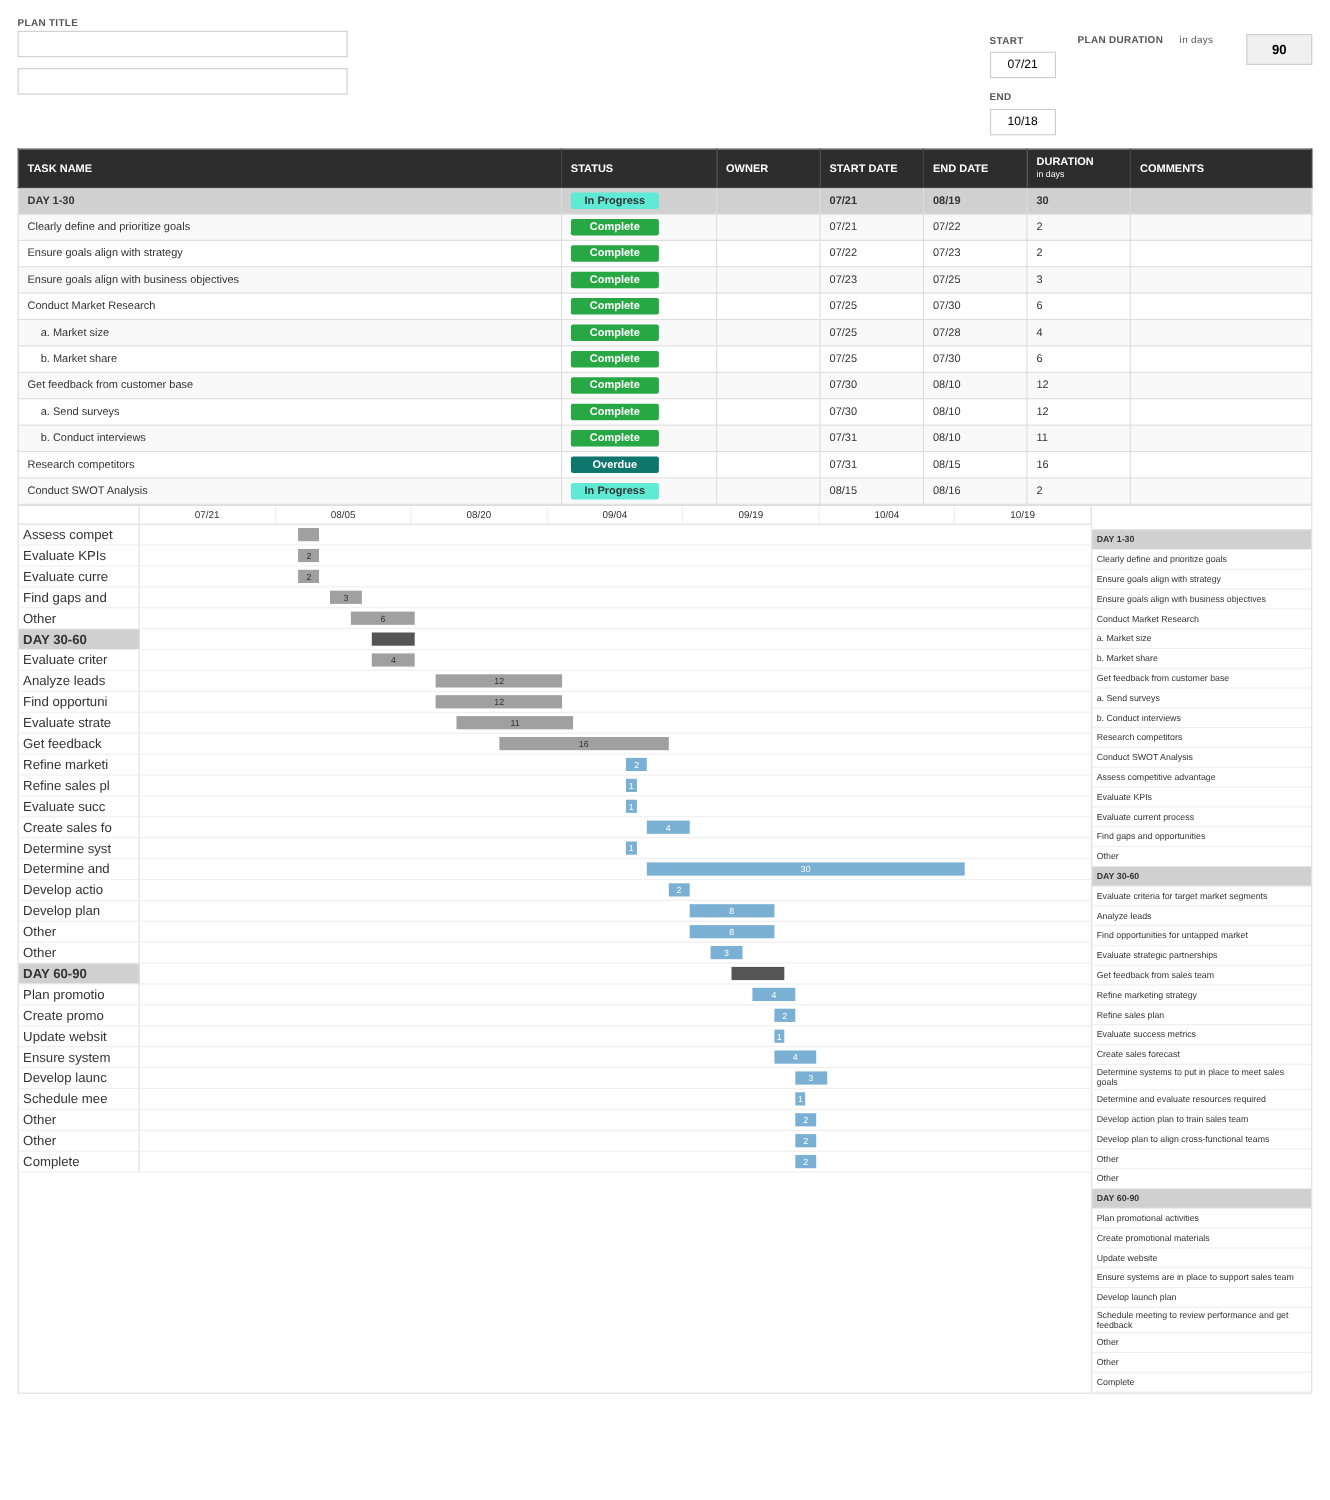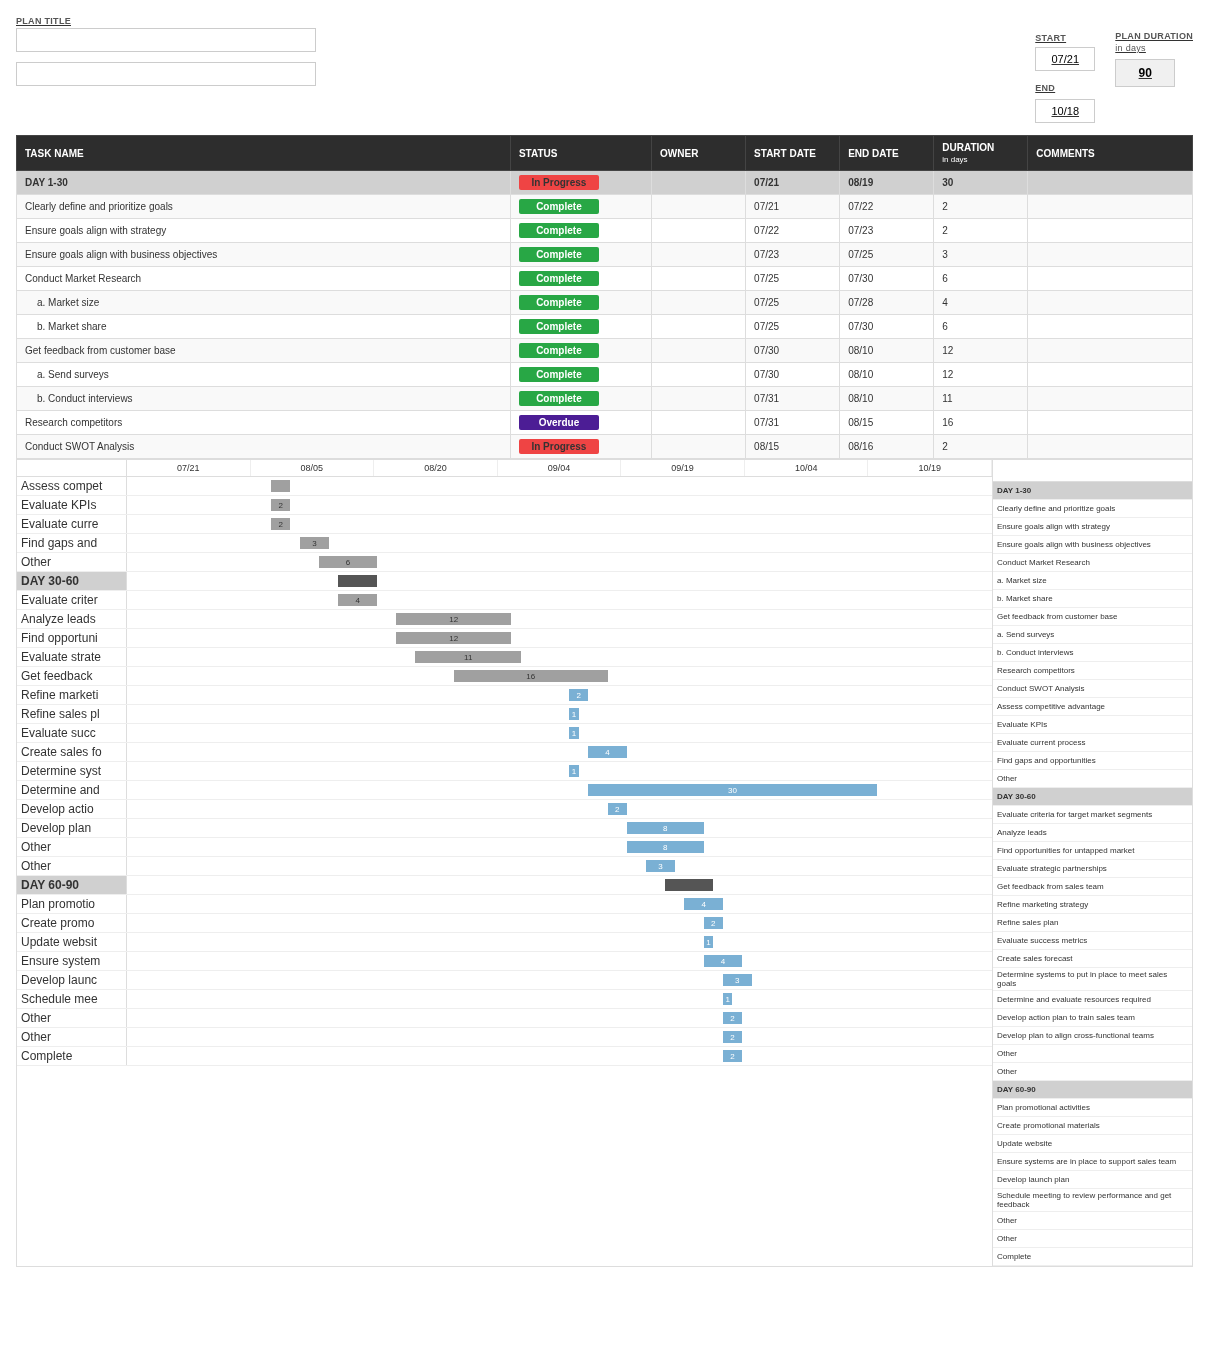--- a/index.html
+++ b/index.html
@@ -2,46 +2,46 @@
 <html><head>
   <meta charset="utf-8">
   <style>
     * { box-sizing: border-box; margin: 0; padding: 0; }
     body { font-family: Arial, sans-serif; font-size: 11px; background: #fff; color: #333; }
     
     .page { width: 1209px; min-height: 1364px; background: #fff; padding: 16px; }
     
     .main-title { font-size: 16px; font-weight: bold; color: #1a1a2e; margin-bottom: 14px; letter-spacing: 0.5px; }
     
-    .form-section { margin-bottom: 10px; text-decoration: underline; }
+    .form-section { margin-bottom: 10px; }
     .form-row { display: flex; gap: 40px; margin-bottom: 8px; }
     .form-group { display: flex; flex-direction: column; }
     .form-label { font-size: 9px; font-weight: bold; color: #555; margin-bottom: 2px; letter-spacing: 0.3px; }
     .form-input { border: 1px solid #ccc; padding: 4px 6px; font-size: 11px; background: #fff; width: 300px; height: 24px; }
     .form-input-small { border: 1px solid #ccc; padding: 4px 6px; font-size: 11px; background: #fff; width: 60px; height: 24px; text-align: center; }
     .form-input-plan { border: 1px solid #ccc; padding: 4px 6px; font-size: 12px; font-weight: bold; background: #fff; width: 60px; height: 28px; text-align: center; background-color: #f0f0f0; }
     .form-textarea { border: 1px solid #ccc; padding: 4px 6px; font-size: 11px; background: #f5f5f5; width: 580px; height: 50px; resize: none; margin-top: 4px; }
     
     .date-block { display: flex; flex-direction: column; gap: 4px; }
-    .plan-duration { display: flex; flex-direction: column; }
+    .plan-duration { display: flex; flex-direction: row; gap: 15px; }
     
     
     .task-table { width: 100%; border-collapse: collapse; margin-top: 12px; }
     .task-table th { background: #2d2d2d; color: #fff; padding: 6px 8px; text-align: left; font-size: 10px; font-weight: bold; border: 1px solid #444; }
     .task-table td { padding: 4px 8px; border: 1px solid #ddd; font-size: 10px; }
     .task-table tr:nth-child(even) { background: #f9f9f9; }
     .task-table tr:nth-child(odd) { background: #fff; }
     
     .task-section-header { background: #d0d0d0 !important; font-weight: bold; }
     .task-section-header td { background: #d0d0d0; font-weight: bold; }
     
     .status-badge { padding: 2px 8px; border-radius: 2px; font-size: 10px; font-weight: bold; text-align: center; color: #fff; display: inline-block; min-width: 80px; }
     .status-complete { background: #28a745; }
-    .status-in-progress { background: #ef4444; color: #333; }
-    .status-overdue { background: #4c1d95; }
+    .status-in-progress { background: #5eead4; color: #333; }
+    .status-overdue { background: #0f766e; }
     
     .task-indent { padding-left: 20px !important; }
     
     
     .gantt-wrapper { position: relative; margin-top: 0; border: 1px solid #ddd; background: #fff; overflow: hidden; }
     
     .gantt-header { display: flex; background: #fff; border-bottom: 1px solid #ddd; }
     .gantt-label-col { width: 110px; min-width: 110px; font-size: 9px; font-weight: bold; padding: 4px; border-right: 1px solid #ddd; }
     .gantt-dates { display: flex; flex: 1; }
     .gantt-date-cell { flex: 1; text-align: center; font-size: 9px; padding: 3px 2px; border-right: 1px solid #eee; }

